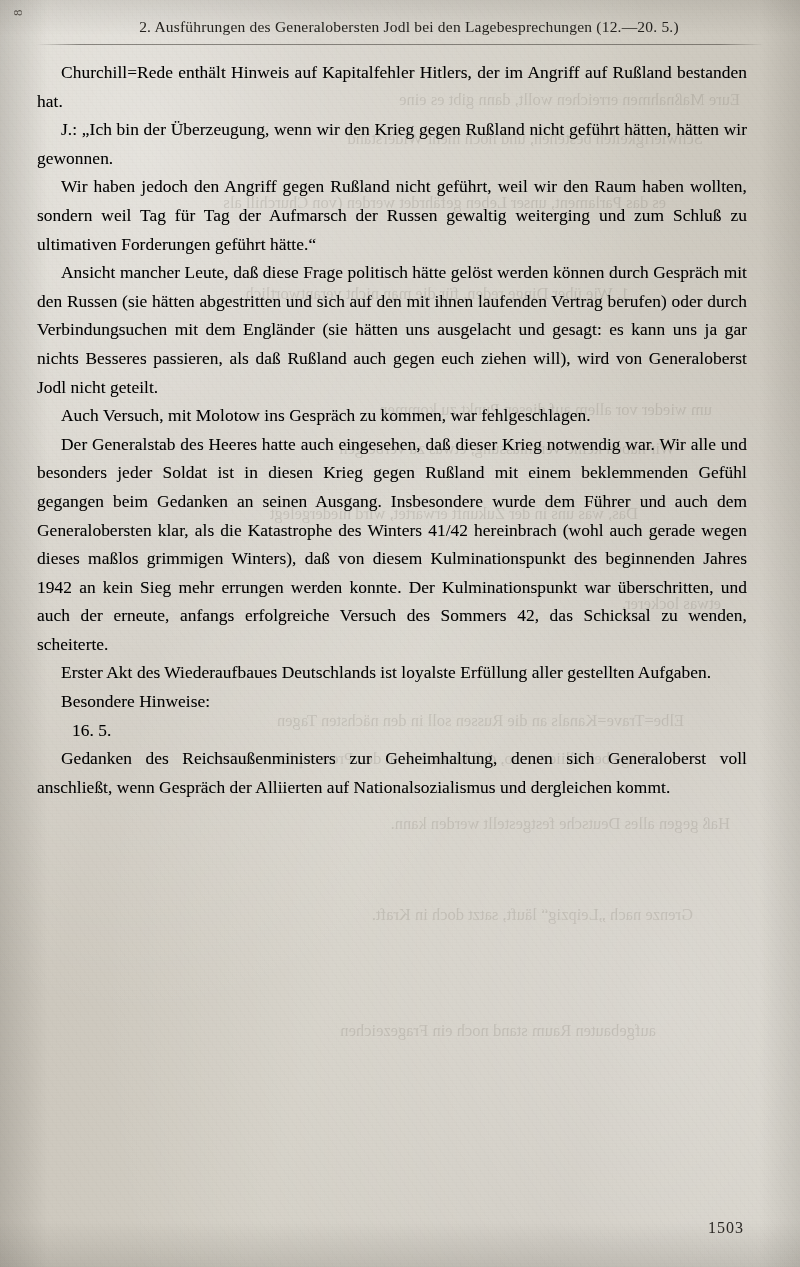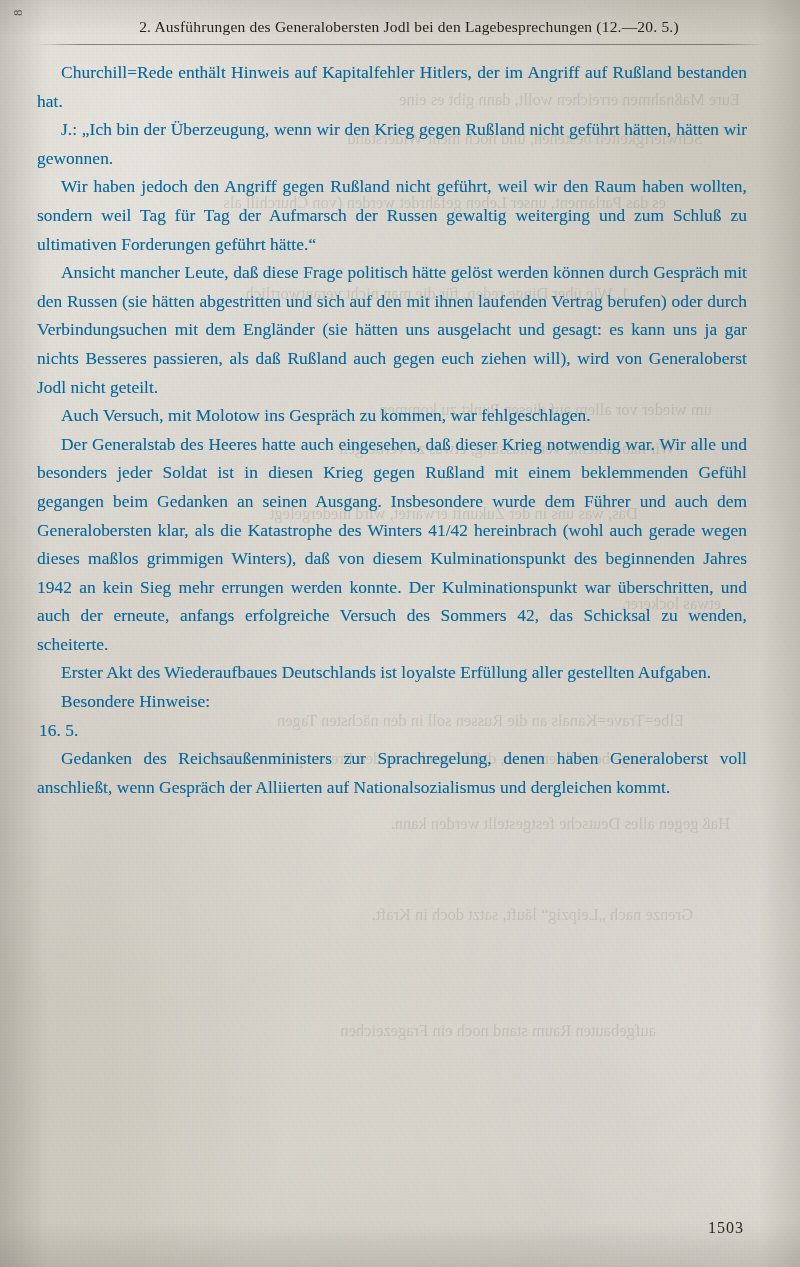--- a/index.html
+++ b/index.html
@@ -102,25 +102,25 @@
     top: 58px;
     left: 37px;
     right: 53px;
   }
   .body p {
     margin: 0;
     font-size: 17.4px;
     line-height: 28.6px;
     text-align: justify;
     text-indent: 24px;
-    color: #0369a1;
+    color: #000000;
     letter-spacing: 0.05px;
     text-shadow: 0 0 0.6px rgba(40,36,32,0.28);
   }
-  .body p.noindent { text-indent: 0; }
+  .body p.noindent { text-indent: 0; margin-left: 33px; }
   .date-line {
     margin-top: 22px;
     margin-bottom: 2px;
     font-size: 17.4px;
     line-height: 28.6px;
     text-indent: 0;
     padding-left: 2px;
   }
 
   .page-number {
@@ -169,17 +169,17 @@
     <p>J.: „Ich bin der Überzeugung, wenn wir den Krieg gegen Rußland nicht geführt hätten, hätten wir gewonnen.</p>
     <p>Wir haben jedoch den Angriff gegen Rußland nicht geführt, weil wir den Raum haben wollten, sondern weil Tag für Tag der Aufmarsch der Russen gewaltig weiterging und zum Schluß zu ultimativen Forderungen geführt hätte.“</p>
     <p>Ansicht mancher Leute, daß diese Frage politisch hätte gelöst werden können durch Gespräch mit den Russen (sie hätten abgestritten und sich auf den mit ihnen laufenden Vertrag berufen) oder durch Verbindungsuchen mit dem Engländer (sie hätten uns ausgelacht und gesagt: es kann uns ja gar nichts Besseres passieren, als daß Rußland auch gegen euch ziehen will), wird von Generaloberst Jodl nicht geteilt.</p>
     <p>Auch Versuch, mit Molotow ins Gespräch zu kommen, war fehlgeschlagen.</p>
     <p>Der Generalstab des Heeres hatte auch eingesehen, daß dieser Krieg notwendig war. Wir alle und besonders jeder Soldat ist in diesen Krieg gegen Rußland mit einem beklemmenden Gefühl gegangen beim Gedanken an seinen Ausgang. Insbesondere wurde dem Führer und auch dem Generalobersten klar, als die Katastrophe des Winters 41/42 hereinbrach (wohl auch gerade wegen dieses maßlos grimmigen Winters), daß von diesem Kulminationspunkt des beginnenden Jahres 1942 an kein Sieg mehr errungen werden konnte. Der Kulminationspunkt war überschritten, und auch der erneute, anfangs erfolgreiche Versuch des Sommers 42, das Schicksal zu wenden, scheiterte.</p>
     <p>Erster Akt des Wiederaufbaues Deutschlands ist loyalste Erfüllung aller gestellten Aufgaben.</p>
     <p>Besondere Hinweise:</p>
 
     <p class="date-line noindent">16. 5.</p>
 
-    <p>Gedanken des Reichsaußenministers zur Sprachregelung, denen haben Generaloberst voll anschließt, wenn Gespräch der Alliierten auf Nationalsozialismus und dergleichen kommt.</p>
+    <p>Gedanken des Reichsaußenministers zur Geheimhaltung, denen sich Generaloberst voll anschließt, wenn Gespräch der Alliierten auf Nationalsozialismus und dergleichen kommt.</p>
   </div>
 
   <div class="page-number">1503</div>
 </div>
 
 </body></html>

